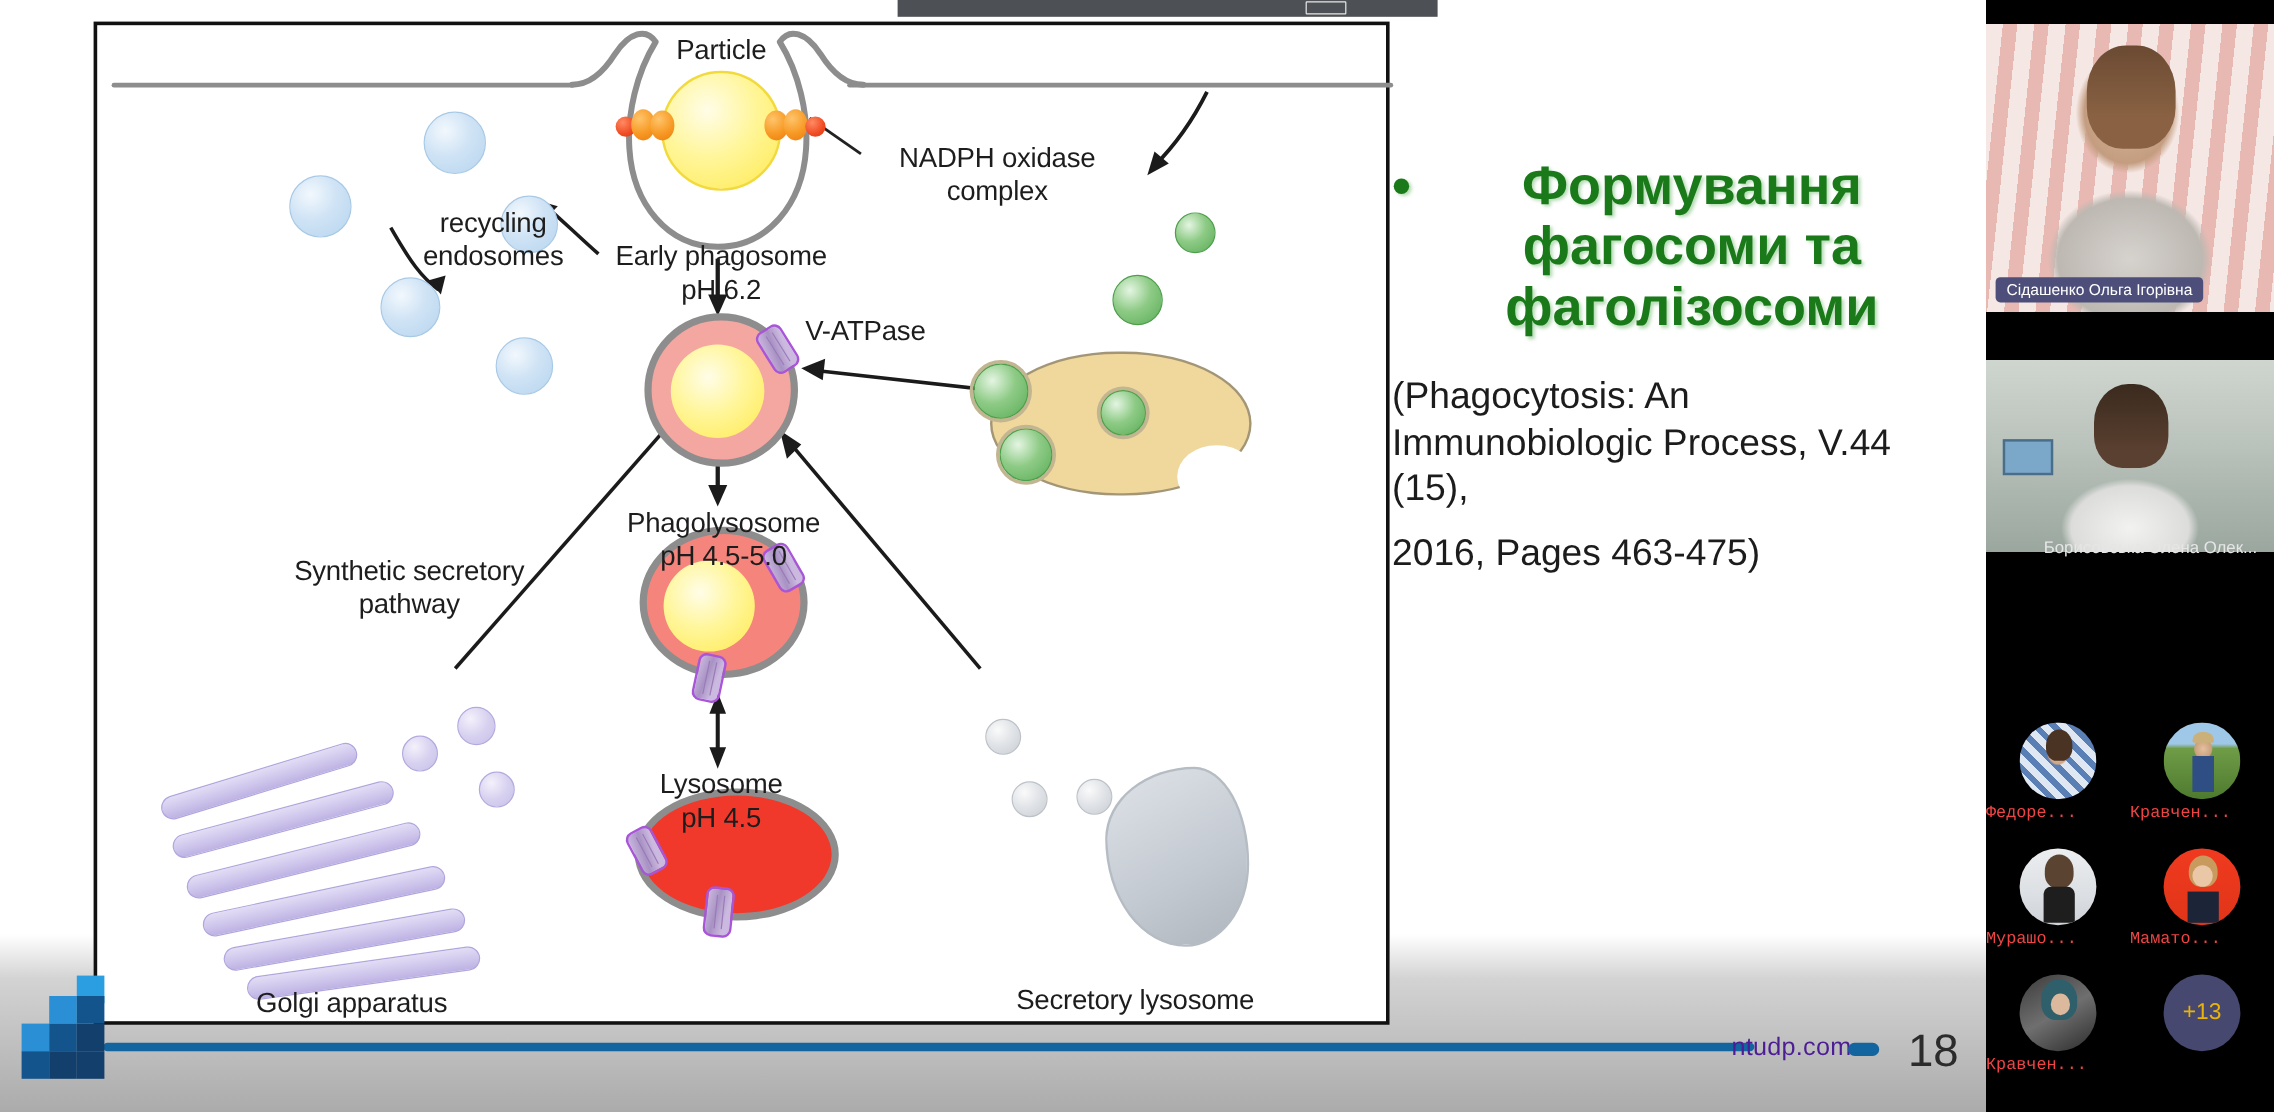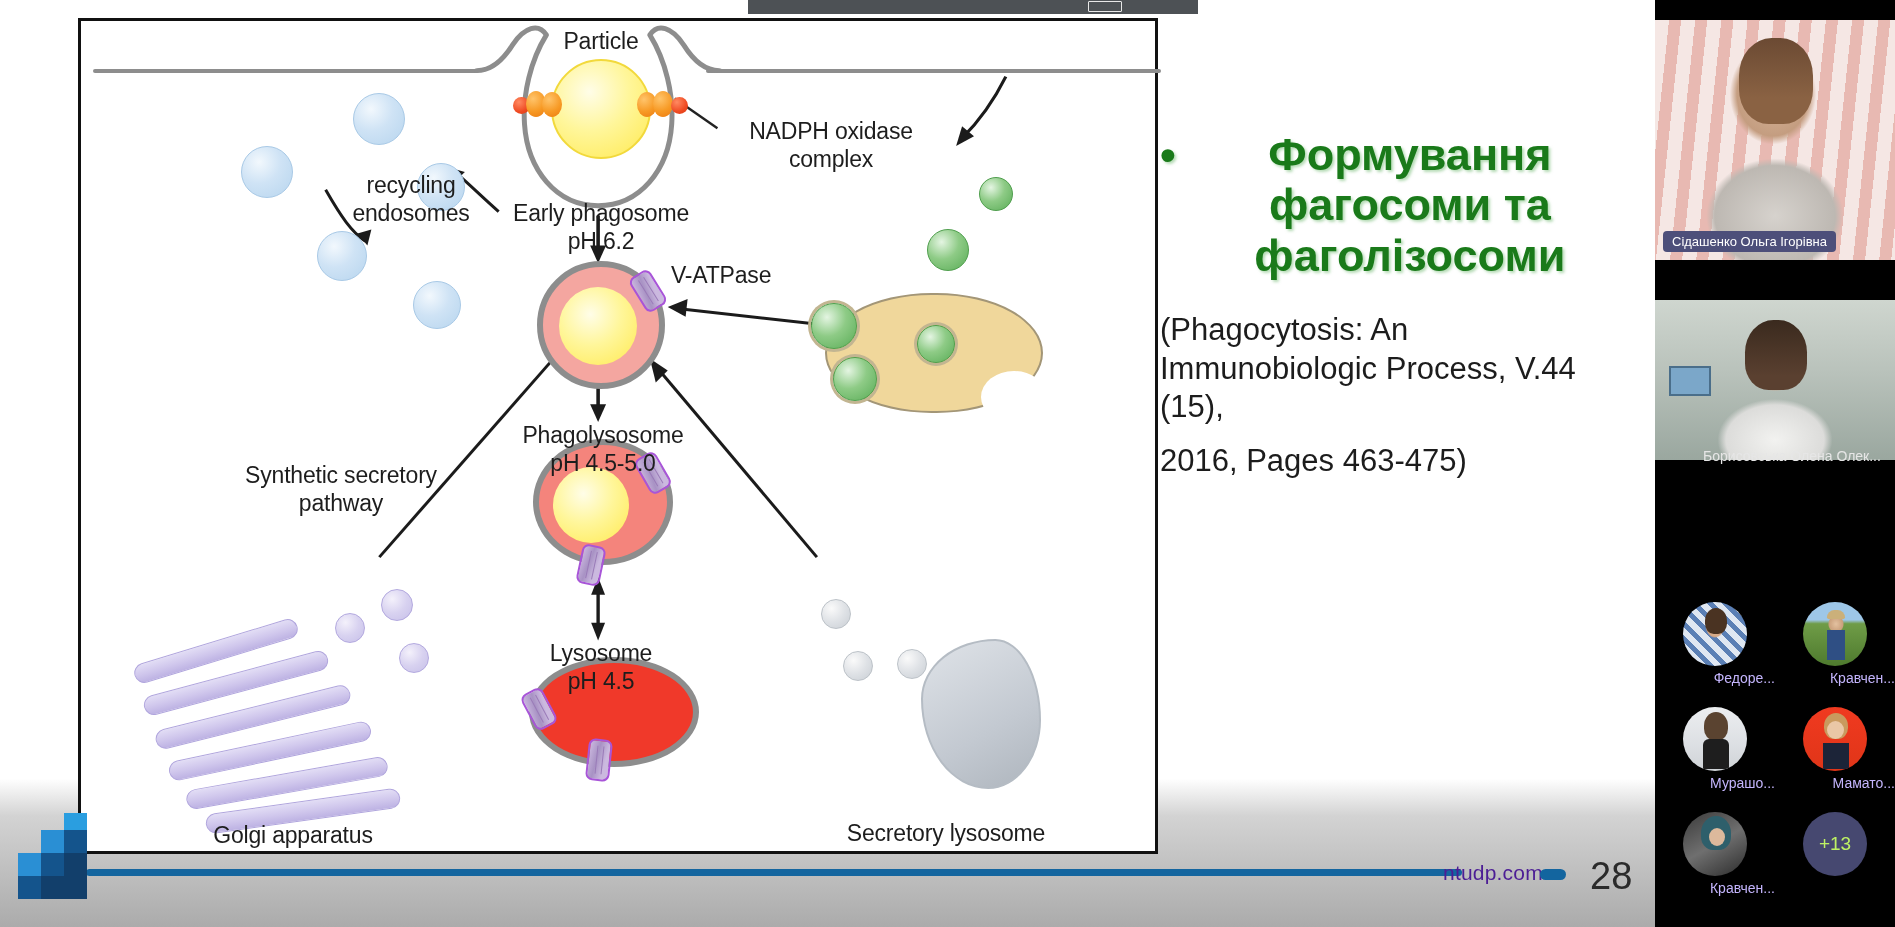--- a/index.html
+++ b/index.html
@@ -173,28 +173,28 @@
     overflow:hidden; text-overflow:ellipsis;
   }
 
   .avatar-grid { position:absolute; left:0; top:600px; width:240px; }
   .av-cell { position:absolute; width:120px; height:105px; }
   .av-circle {
     position:absolute; left:50%; top:2px; transform:translateX(-50%);
     width:64px; height:64px; border-radius:50%; overflow:hidden;
   }
   .av-name {
-    position:absolute; left:0; top:70px; width:120px; text-align:right;
-    color:#c4b5fd; font-size:14px; white-space:nowrap;
-    overflow:hidden; text-overflow:ellipsis;
+    position:absolute; left:0; top:70px; width:120px; text-align:left;
+    color:#ef4444; font-size:14px; white-space:nowrap;
+    overflow:hidden; text-overflow:ellipsis;font-family:Liberation Mono, monospace;
   }
   .av-more {
     position:absolute; left:50%; top:2px; transform:translateX(-50%);
     width:64px; height:64px; border-radius:50%;
-    background:#464870; color:#bef264; font-size:19px;
+    background:#464870; color:#eab308; font-size:19px;
     display:flex; align-items:center; justify-content:center;
   }
 </style>
 </head>
 <body>
 
 <div id="app">
 
   <div class="slide-bg"></div>
 
@@ -339,21 +339,21 @@
     </div>
     <div class="citation">
       <span>(Phagocytosis: An Immunobiologic Process, V.44 (15),</span>
       <span class="last">2016, Pages 463-475)</span>
     </div>
   </div>
 
   <div class="footer-rule"></div>
   <div class="footer-site">ntudp.com</div>
   <div class="footer-pill"></div>
-  <div class="footer-page">28</div>
+  <div class="footer-page">18</div>
 
   <div class="logo">
     <b style="left:0;  top:40px; background:#2a8fd4;"></b>
     <b style="left:0;  top:63px; background:#14548c;"></b>
     <b style="left:23px; top:17px; background:#2a8fd4;"></b>
     <b style="left:23px; top:40px; background:#14548c;"></b>
     <b style="left:23px; top:63px; background:#123f6b;"></b>
     <b style="left:46px; top:0;   background:#2a9ee0;"></b>
     <b style="left:46px; top:17px; background:#14548c;"></b>
     <b style="left:46px; top:40px; background:#123f6b;"></b>

